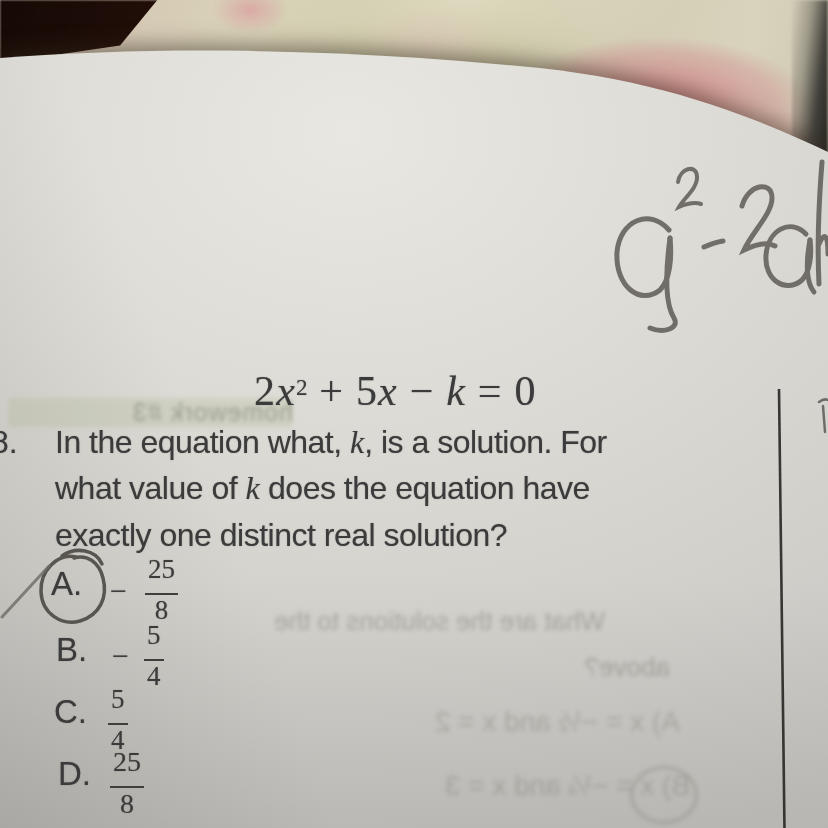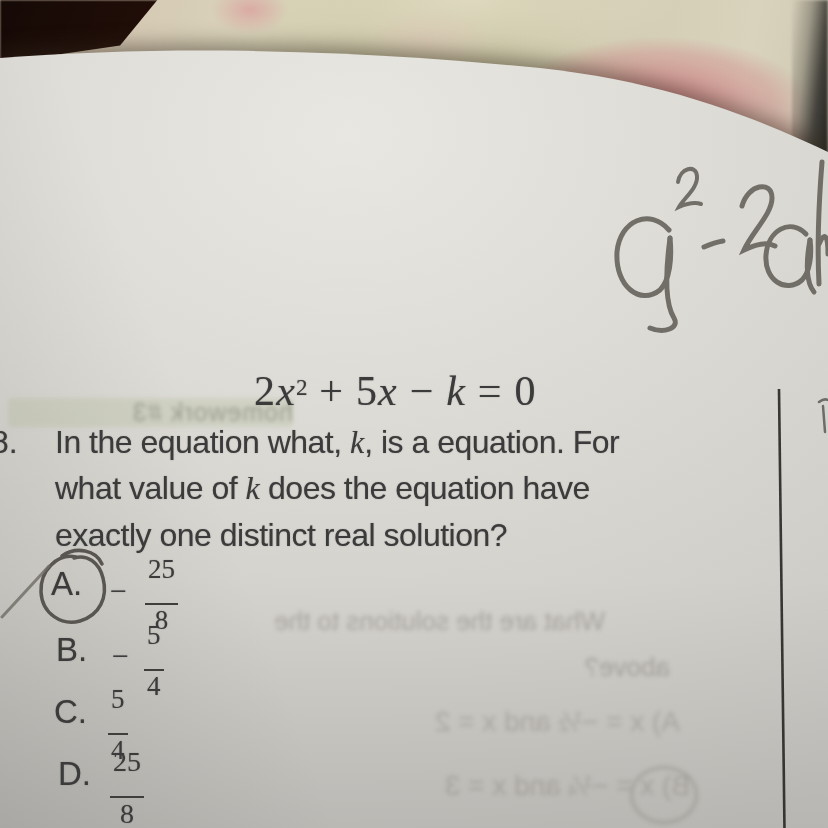--- a/index.html
+++ b/index.html
@@ -34,21 +34,21 @@
             letter-spacing:1.2px;line-height:1;}
   .equation .it{font-style:italic;}
   .equation sup{font-size:.55em;vertical-align:.45em;letter-spacing:0;}
   .qnum{left:-9px;top:424px;font-size:32px;}
   .qline{font-size:32px;letter-spacing:-0.5px;left:55px;}
   .qline .it{font-style:italic;font-family:"Liberation Serif",serif;letter-spacing:0;}
   .ch-letter{font-size:33px;line-height:1;}
   .ch-sign{font-family:"Liberation Serif",serif;font-size:30px;line-height:1;}
   .frac{font-family:"Liberation Serif",serif;font-size:27px;text-align:center;
         display:inline-block;line-height:1.02;}
-  .frac .num{display:block;padding:0 3px 19px;border-bottom:2.5px solid #3f3e3c;}
+  .frac .num{display:block;padding:0 3px 9px;border-bottom:2.5px solid #3f3e3c;}
   .frac .den{display:block;padding-top:2px;}
   .frac-d{font-size:28px;}
   
   .bleed{position:absolute;transform:scaleX(-1);filter:blur(2px);white-space:nowrap;
          font-family:"Liberation Sans",sans-serif;pointer-events:none;}
   .bleed-hw{left:8px;top:398px;width:285px;font-size:25px;letter-spacing:1px;
             color:rgba(100,105,90,.5);background:rgba(150,165,110,.18);border-radius:4px;}
   .bleed-1{left:205px;top:606px;width:400px;font-size:26px;color:rgba(100,98,92,.38);}
   .bleed-2{left:548px;top:652px;width:122px;font-size:26px;color:rgba(100,98,92,.38);}
   .bleed-3{left:295px;top:706px;width:385px;font-size:28px;color:rgba(110,106,100,.32);}
@@ -73,21 +73,21 @@
       <div class="bleed bleed-hw">homework #3</div>
       <div class="bleed bleed-1">What are the solutions to the</div>
       <div class="bleed bleed-2">above?</div>
       <div class="bleed bleed-3">A) x = −½ and x = 2</div>
       <div class="bleed bleed-4">B) x = −¼ and x = 3</div>
       <div class="bleed-circle"></div>
 
       <div class="print equation"><span>2</span><span class="it">x</span><sup>2</sup><span> + </span><span>5</span><span class="it">x</span><span> − </span><span class="it">k</span><span> = </span><span>0</span></div>
 
       <div class="print qnum">8.</div>
-      <div class="print qline" style="top:424px;"><span>In the equation what, </span><span class="it">k</span><span>, is a equation. For</span></div>
+      <div class="print qline" style="top:424px;"><span>In the equation what, </span><span class="it">k</span><span>, is a solution. For</span></div>
       <div class="print qline" style="top:470px;"><span>what value of </span><span class="it">k</span><span> does the equation have</span></div>
       <div class="print qline" style="top:517px;">exactly one distinct real solution?</div>
 
       <div class="print ch-letter" style="left:51px;top:567px;">A.</div>
       <div class="print ch-sign" style="left:110px;top:576px;">−</div>
       <div class="print frac" style="left:145px;top:556px;">
           <span class="num">25</span>
           <span class="den">8</span>
         </div>
 

